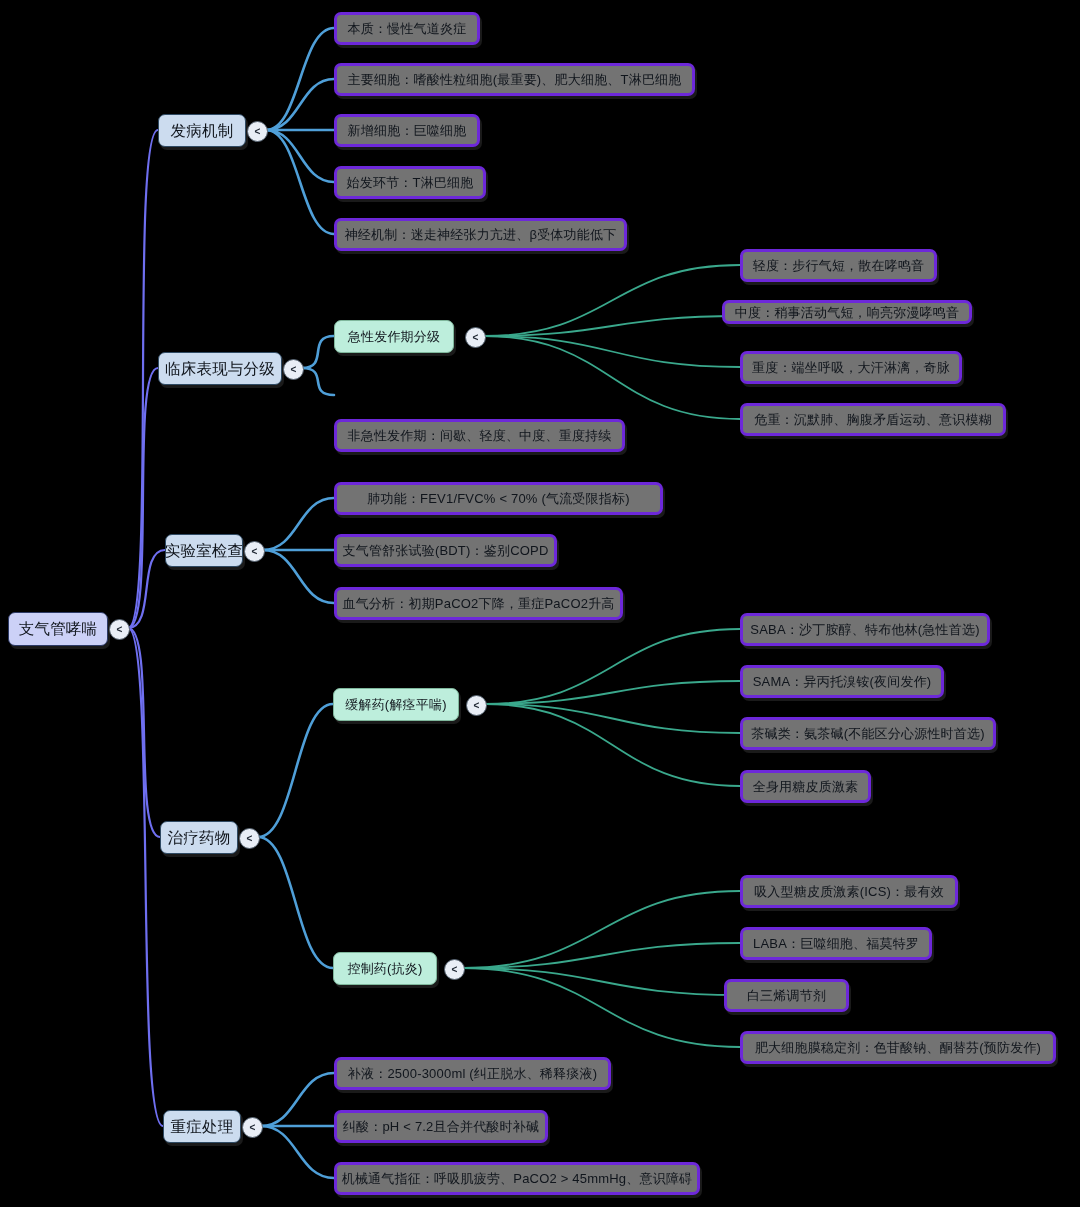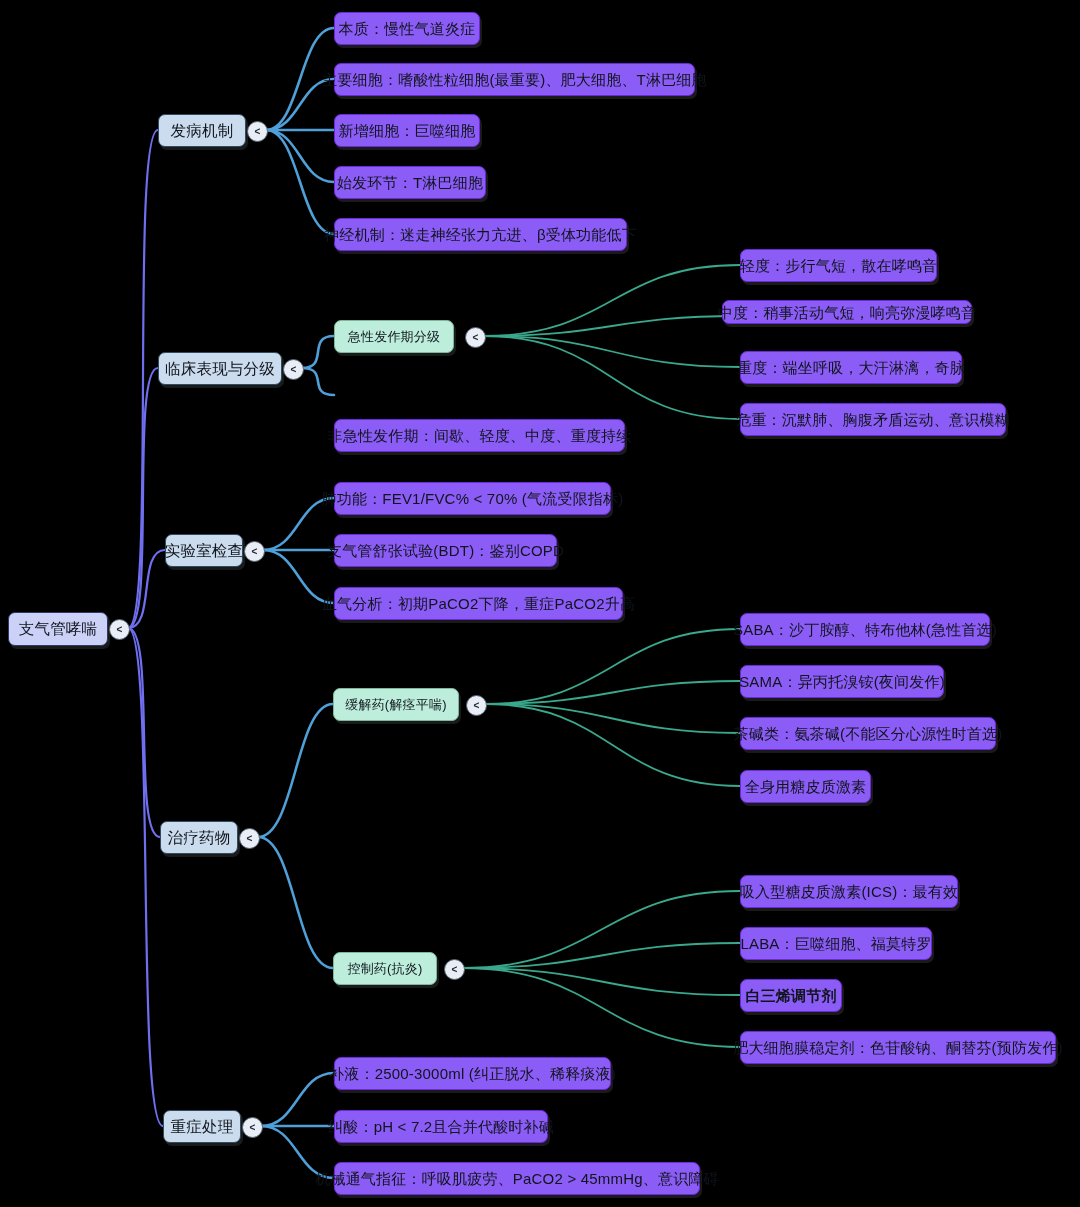--- a/index.html
+++ b/index.html
@@ -27,23 +27,23 @@
     background:#ccd1f7;
     border:1px solid #2d3a66;
     font-size:15.5px;
   }
   .node.lvl1{
     background:#ccdcef;
     border:1px solid #2f4a63;
     font-size:15.5px;
   }
   .node.green{
-    background:#8b5cf6;
-    border:1px solid #6d28d9;
-    font-size:15px;
+    background:#737373;
+    border:3px solid #6d28d9;
+    font-size:13px;
   }
   .node.green2{
     background:#bdeedc;
     border:1px solid #7fb79c;
   }
 
   .collapse{
     position:absolute;
     width:19px;height:19px;
     border-radius:50%;
@@ -148,21 +148,21 @@
   </div>
   <div class="node green" style="left:740px;top:403px;width:266px;height:33px;">
     <span>危重：沉默肺、胸腹矛盾运动、意识模糊</span>
   </div>
 
   <div class="node lvl1" style="left:165px;top:534px;width:78px;height:33px;">
     <span>实验室检查</span>
   </div>
   <div class="collapse" style="left:244px;top:541px;">&lt;</div>
 
-  <div class="node green" style="left:334px;top:482px;width:277px;height:33px;">
+  <div class="node green" style="left:334px;top:482px;width:329px;height:33px;">
     <span>肺功能：FEV1/FVC% &lt; 70% (气流受限指标)</span>
   </div>
   <div class="node green" style="left:334px;top:534px;width:223px;height:33px;">
     <span>支气管舒张试验(BDT)：鉴别COPD</span>
   </div>
   <div class="node green" style="left:334px;top:587px;width:289px;height:33px;">
     <span>血气分析：初期PaCO2下降，重症PaCO2升高</span>
   </div>
 
   <div class="node lvl1" style="left:160px;top:821px;width:78px;height:33px;">
@@ -192,21 +192,21 @@
     <span>控制药(抗炎)</span>
   </div>
   <div class="collapse" style="left:444px;top:959px;">&lt;</div>
 
   <div class="node green" style="left:740px;top:875px;width:218px;height:33px;">
     <span>吸入型糖皮质激素(ICS)：最有效</span>
   </div>
   <div class="node green" style="left:740px;top:927px;width:192px;height:33px;">
     <span>LABA：巨噬细胞、福莫特罗</span>
   </div>
-  <div class="node green" style="left:740px;top:979px;width:102px;height:33px;font-weight:bold;">
+  <div class="node green" style="left:724px;top:979px;width:125px;height:33px;">
     <span>白三烯调节剂</span>
   </div>
   <div class="node green" style="left:740px;top:1031px;width:316px;height:33px;">
     <span>肥大细胞膜稳定剂：色苷酸钠、酮替芬(预防发作)</span>
   </div>
 
   <div class="node lvl1" style="left:163px;top:1110px;width:78px;height:33px;">
     <span>重症处理</span>
   </div>
   <div class="collapse" style="left:242px;top:1117px;">&lt;</div>

